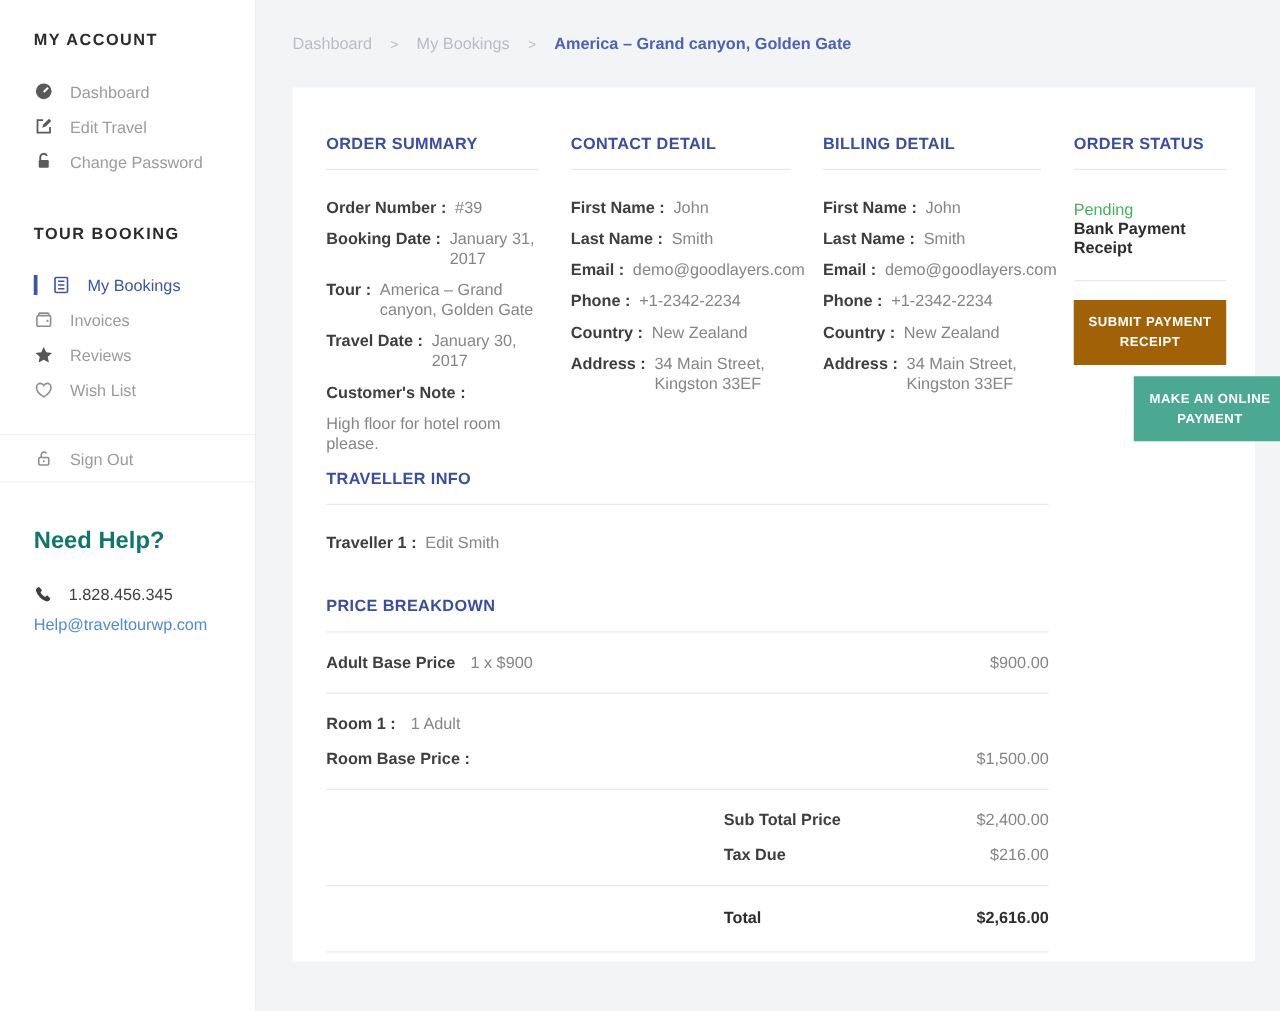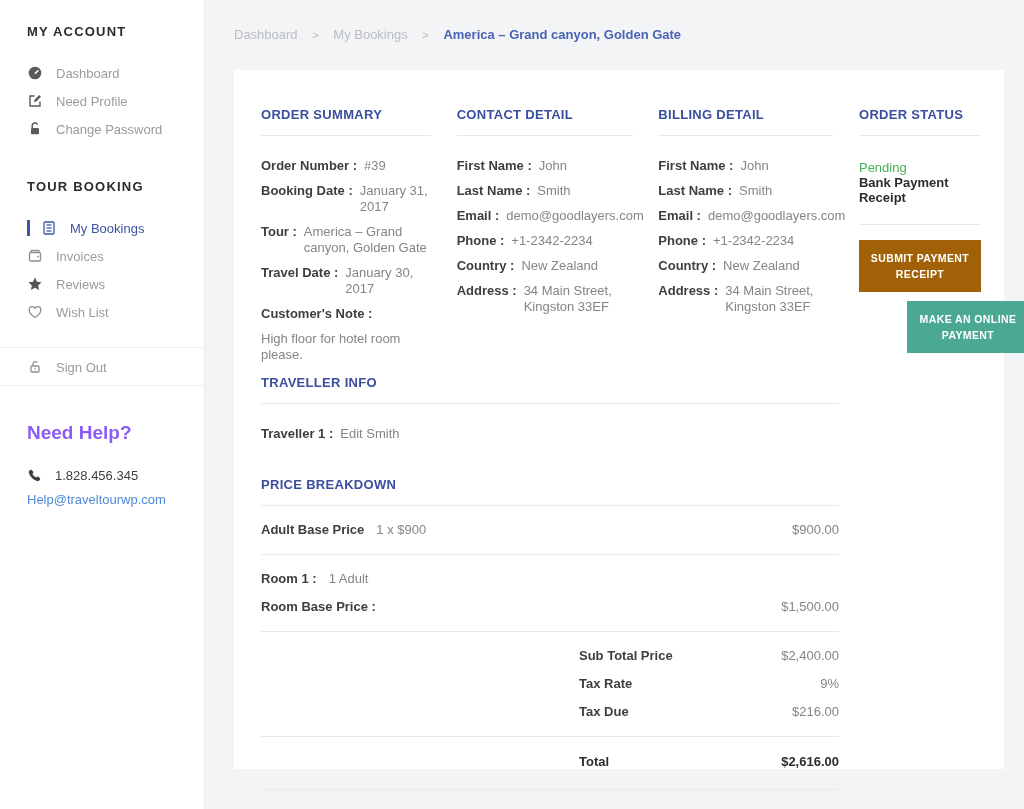--- a/index.html
+++ b/index.html
@@ -28,21 +28,21 @@
     display:flex; align-items:center; height:28px;
     padding-left:27px; color:#9b9b9b; cursor:pointer;
   }
   .side-item .icon { width:16px; height:16px; margin-right:13px; display:inline-flex; flex:none; }
   .side-item.active { color:#3d54a8; }
   .active-bar { width:3px; height:16px; background:#3d54a8; margin-right:11px; flex:none; }
   .side-divider { border-top:1px solid #f0f0f0; margin:0; }
   .d1 { margin-top:21px; }
   .sign-out-row { margin:5px 0 4px; }
   .help { padding:22px 27px 0; }
-  .help-title { font-size:19px; font-weight:bold; color:#8b5cf6; margin:14px 0 24px; }
+  .help-title { font-size:19px; font-weight:bold; color:#0f766e; margin:14px 0 24px; }
   .help-phone { display:flex; align-items:center; color:#3f3f3f; margin-bottom:9px; }
   .help-phone .icon { width:15px; height:15px; margin-right:13px; display:inline-flex; }
   .help-email { color:#4e8ad8; cursor:pointer; }
 
   
   .main { margin-left:206px; }
   .breadcrumb { padding:27px 0 0 28px; color:#b9bcc4; }
   .breadcrumb .crumb { cursor:pointer; }
   .breadcrumb .sep { margin:0 11px; font-size:11px; }
   .breadcrumb .current { color:#4a63b5; font-weight:bold; }
@@ -117,21 +117,21 @@
       </span>
       <span>Dashboard</span>
     </div>
     <div class="side-item">
       <span class="icon">
         <svg viewBox="0 0 16 16" width="16" height="16" fill="none" stroke="#5a5a5a" stroke-width="1.4">
             <path d="M13 8.5V13H3V3h4.5"></path>
             <path d="M6.8 9.2l1-2.8 4.4-4.4 1.8 1.8-4.4 4.4z" fill="#5a5a5a" stroke="none"></path>
           </svg>
       </span>
-      <span>Need Profile</span>
+      <span>Edit Travel</span>
     </div>
     <div class="side-item">
       <span class="icon">
         <svg viewBox="0 0 16 16" width="16" height="16">
             <path d="M5.2 7V4.8a2.8 2.8 0 0 1 5.4-1" fill="none" stroke="#5a5a5a" stroke-width="1.5"></path>
             <rect x="4" y="7" width="8" height="6.2" rx="1" fill="#5a5a5a"></rect>
           </svg>
       </span>
       <span>Change Password</span>
     </div>
@@ -349,25 +349,20 @@
       </div>
 
       <div class="pb-group">
         <div class="pb-row">
           <span class="pb-spacer"></span>
           <span class="pb-sum-label">Sub Total Price</span>
           <span class="pb-amount">$2,400.00</span>
         </div>
         <div class="pb-row">
           <span class="pb-spacer"></span>
-          <span class="pb-sum-label">Tax Rate</span>
-          <span class="pb-amount">9%</span>
-        </div>
-        <div class="pb-row">
-          <span class="pb-spacer"></span>
           <span class="pb-sum-label">Tax Due</span>
           <span class="pb-amount">$216.00</span>
         </div>
       </div>
 
       <div class="pb-group pb-total-group">
         <div class="pb-row total-row">
           <span class="pb-spacer"></span>
           <span class="pb-sum-label">Total</span>
           <span class="pb-amount">$2,616.00</span>

